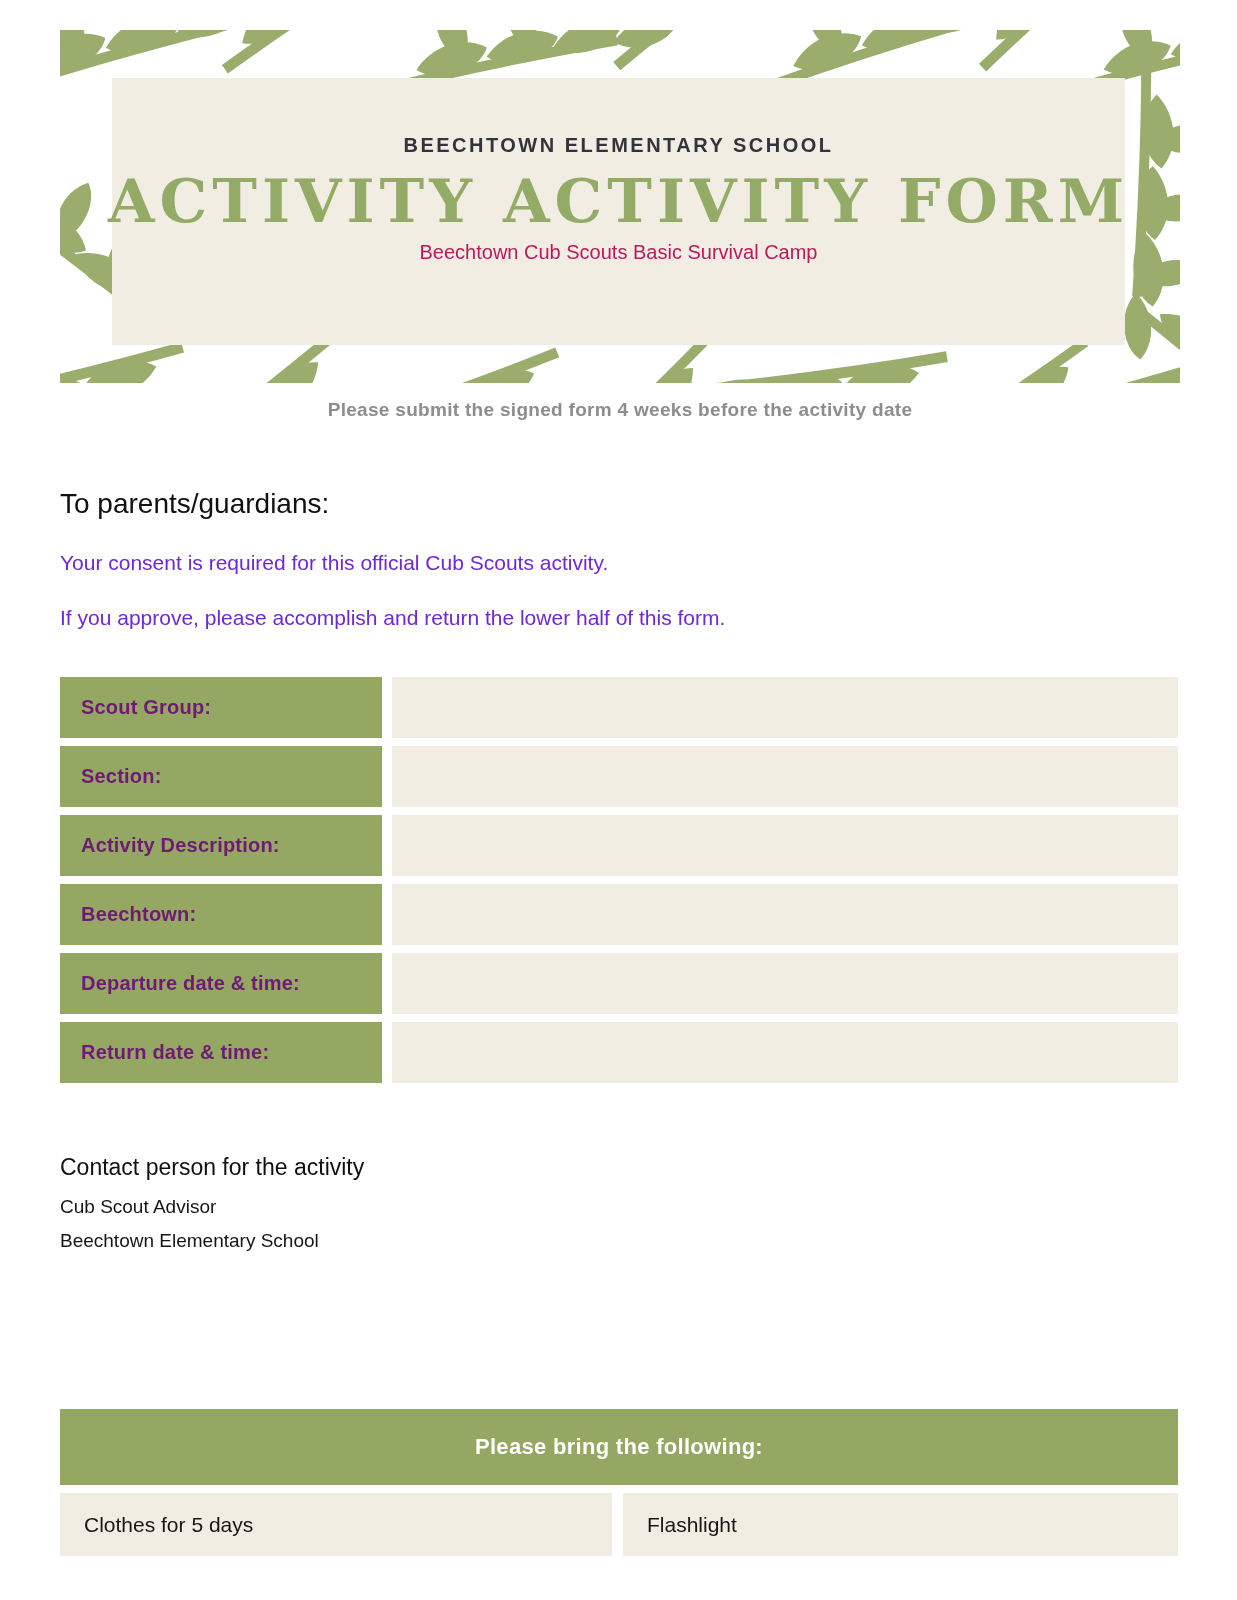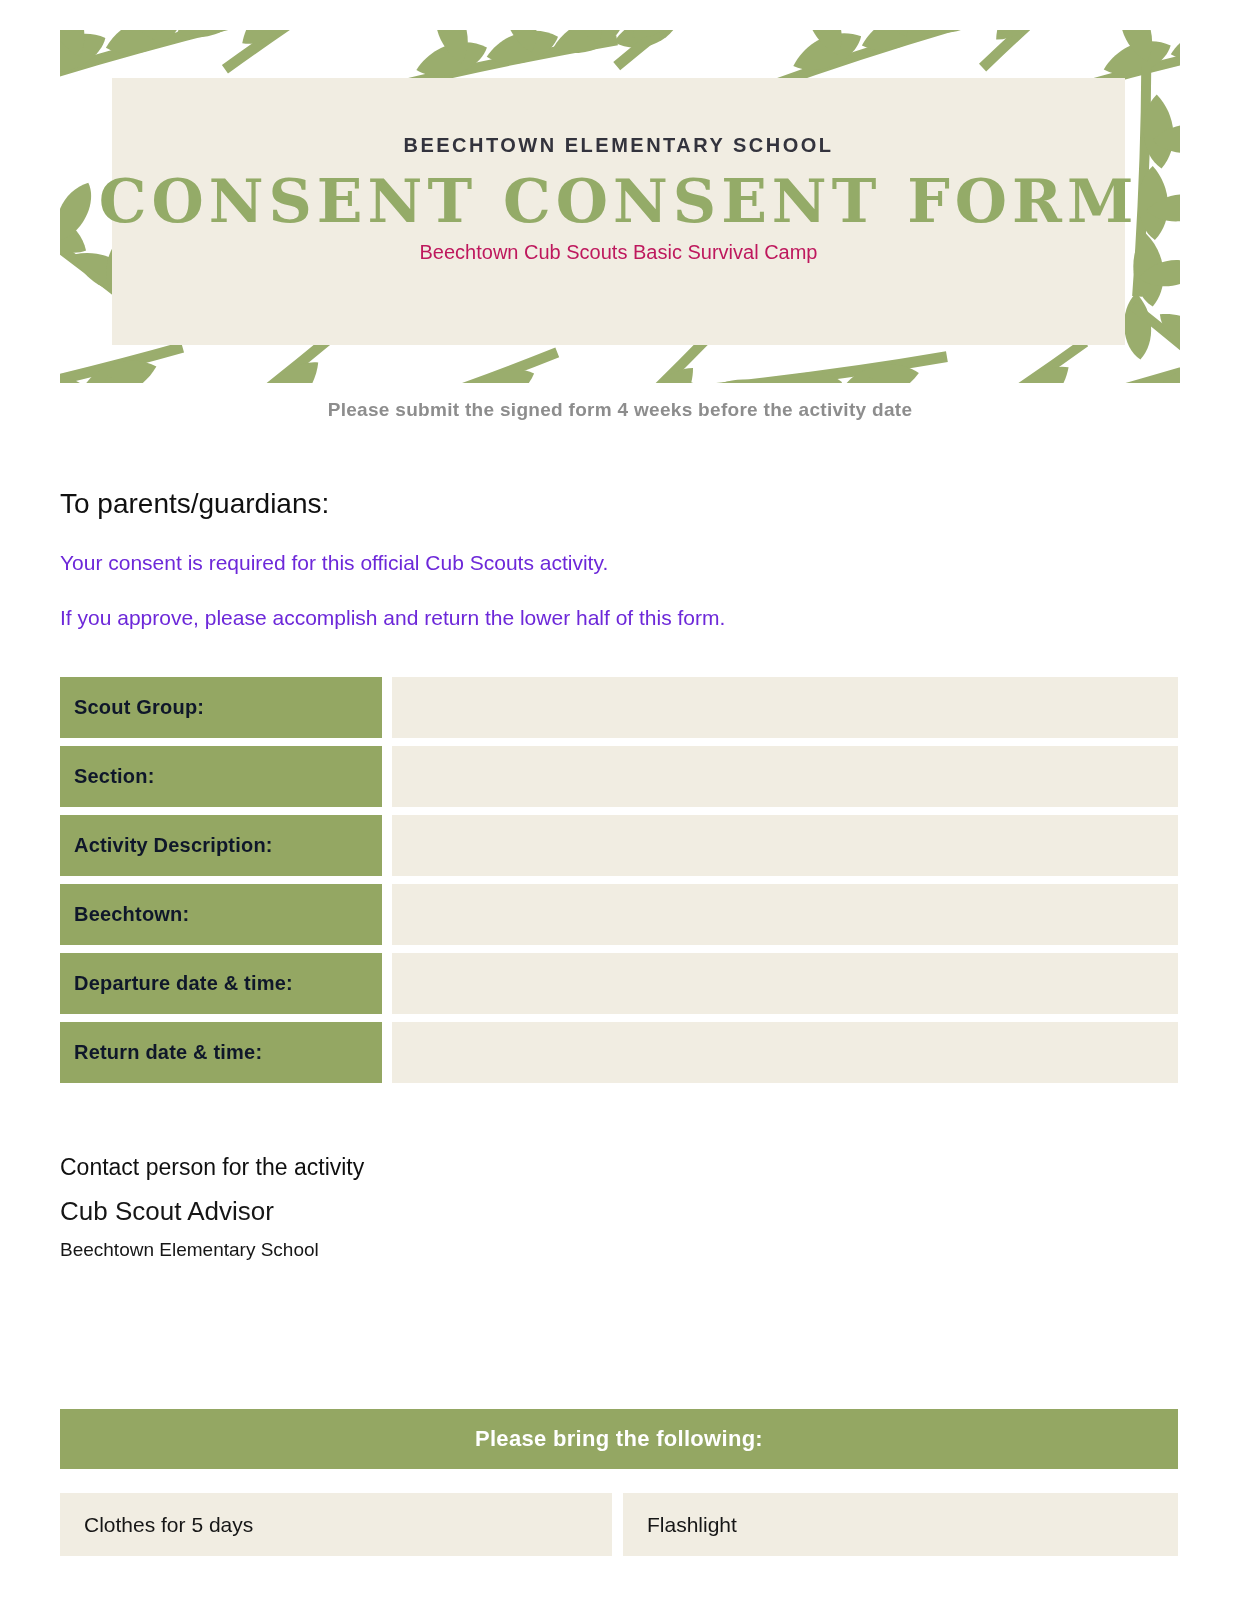--- a/index.html
+++ b/index.html
@@ -31,33 +31,33 @@
     font-size:19px;font-weight:600;color:var(--gray);letter-spacing:0.3px;}
 
   
   .intro{position:absolute;left:60px;top:488px;width:1118px;}
   .intro-heading{font-size:28px;font-weight:500;color:#101010;}
   .intro-line{font-size:21px;margin-top:31px;color:#6d28d9;}
 
   
   .fields{position:absolute;left:60px;top:677px;width:1118px;}
   .field-row{display:flex;margin-bottom:8px;height:61px;}
-  .field-label{width:322px;background:var(--green);color:#0f172a;font-weight:700;font-size:20px;
-    display:flex;align-items:center;padding-left:14px;letter-spacing:0.2px;}
+  .field-label{width:322px;background:var(--green);color:#701a75;font-weight:700;font-size:20px;
+    display:flex;align-items:center;padding-left:21px;letter-spacing:0.2px;}
   .field-value{flex:1;margin-left:10px;background:var(--cream);display:flex;align-items:center;padding-left:16px;font-size:20px;}
 
   
   .contact{position:absolute;left:60px;top:1154px;width:1118px;}
   .contact-heading{font-size:23px;color:#101010;}
   .contact-name{margin-top:30px;font-size:23px;font-weight:700;color:var(--green);}
-  .contact-role{margin-top:15px;font-size:26px;}
+  .contact-role{margin-top:15px;font-size:19px;}
   .contact-org{margin-top:12px;font-size:19px;}
 
   
-  .bring-banner{position:absolute;left:60px;top:1409px;width:1118px;height:60px;background:var(--green);
+  .bring-banner{position:absolute;left:60px;top:1409px;width:1118px;height:76px;background:var(--green);
     display:flex;align-items:center;justify-content:center;}
   .bring-heading{color:#ffffff;font-weight:700;font-size:22px;letter-spacing:0.3px;}
   .bring-items{position:absolute;left:60px;top:1493px;width:1118px;display:flex;}
   .bring-cell{height:63px;background:var(--cream);display:flex;align-items:center;padding-left:24px;font-size:21px;}
   .bring-cell.left{width:552px;margin-right:11px;}
   .bring-cell.right{flex:1;}
 </style>
 </head>
 <body>
 
@@ -97,21 +97,21 @@
 
       <use href="#br" transform="translate(-42,96) rotate(62) scale(1.25)"></use>
       <use href="#br" transform="translate(-30,250) rotate(108) scale(1.2)"></use>
 
       <use href="#br" transform="translate(1160,84) rotate(118) scale(1.25)"></use>
       <use href="#br" transform="translate(1152,248) rotate(66) scale(1.2)"></use>
     </svg>
 
     <div class="banner-card">
       <div class="school-name">BEECHTOWN ELEMENTARY SCHOOL</div>
-      <div class="form-title">CONSENT CONSENT FORM</div>
+      <div class="form-title">ACTIVITY ACTIVITY FORM</div>
       <div class="form-subtitle">Beechtown Cub Scouts Basic Survival Camp</div>
     </div>
   </div>
 
   <div class="notice">Please submit the signed form 4 weeks before the activity date</div>
 
   <div class="intro">
     <div class="intro-heading">To parents/guardians:</div>
     <div class="intro-line">Your consent is required for this official Cub Scouts activity.</div>
     <div class="intro-line">If you approve, please accomplish and return the lower half of this form.</div>

